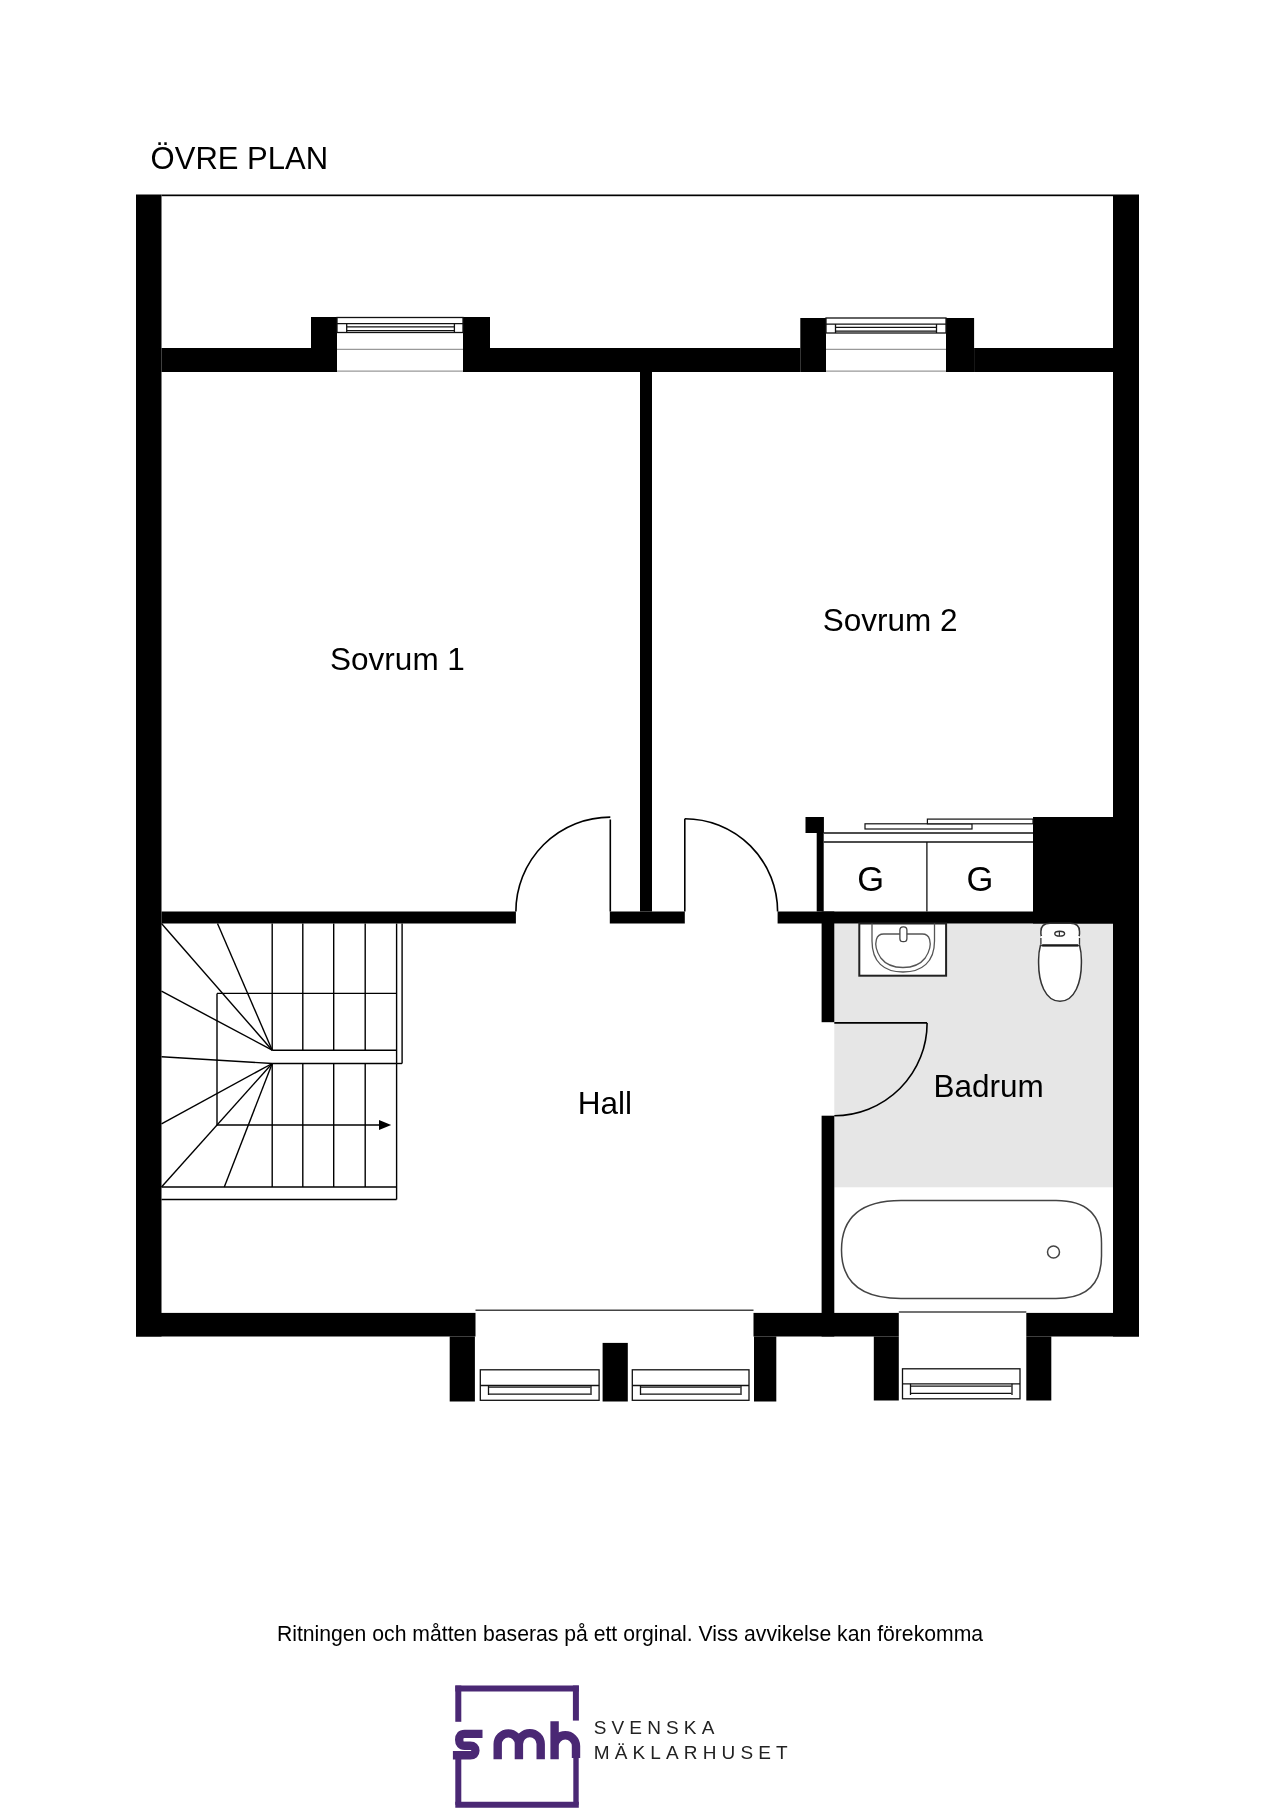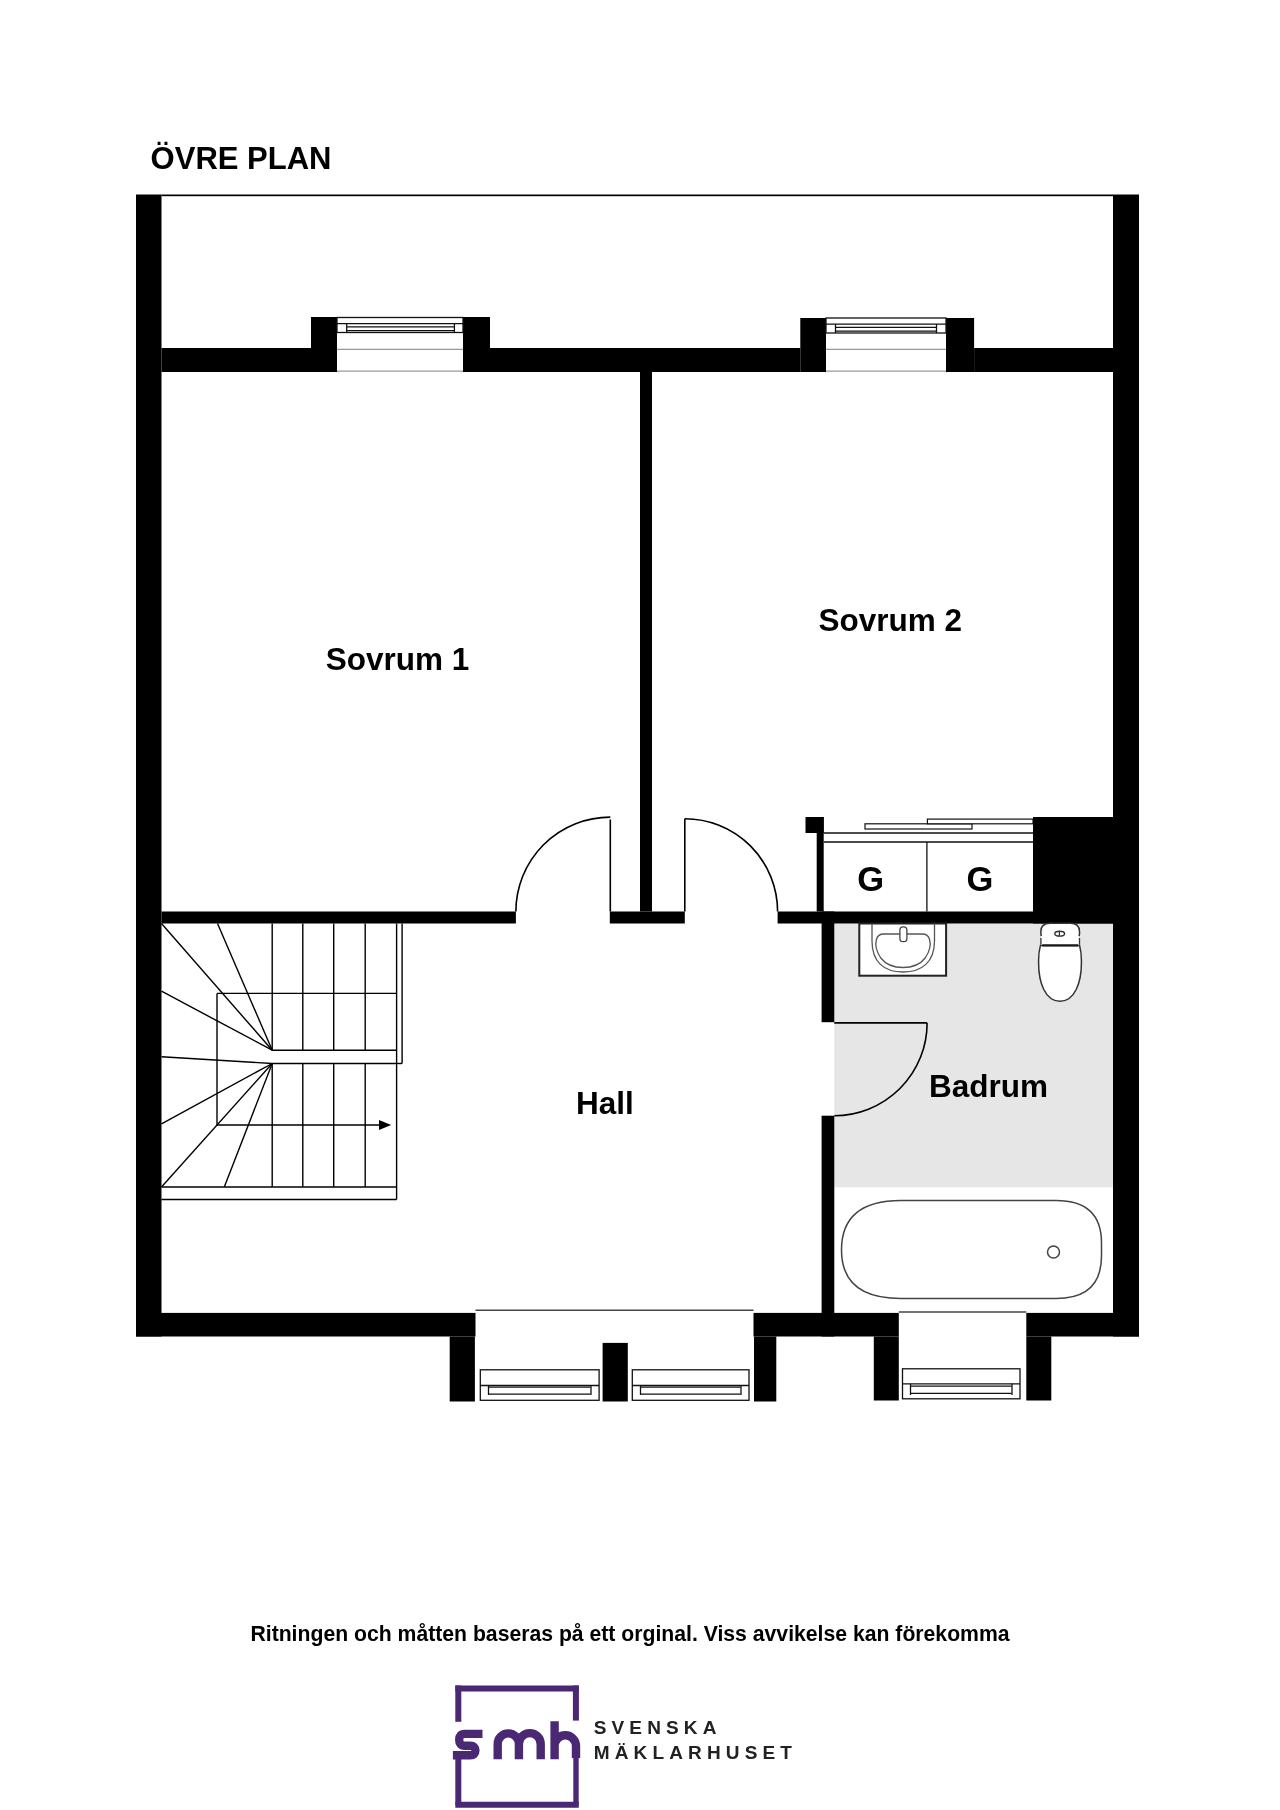--- a/index.html
+++ b/index.html
@@ -1,16 +1,16 @@
 <!DOCTYPE html>
 <html><head>
 <meta charset="utf-8">
 <style>
   html,body{margin:0;padding:0;background:#fff;}
-  #page{position:relative;width:1280px;height:1810px;background:#fff;overflow:hidden;font-weight:bold;}
+  #page{position:relative;width:1280px;height:1810px;background:#fff;overflow:hidden;}
   svg text{font-family:"Liberation Sans",sans-serif;}
 </style>
 </head>
 <body>
 <div id="page">
 <svg width="1280" height="1810" viewBox="0 0 1280 1810">
   <rect x="0" y="0" width="1280" height="1810" fill="#ffffff"></rect>
 
   <rect x="834.3" y="923.5" width="278.7" height="263.8" fill="#e6e6e6"></rect>
 

